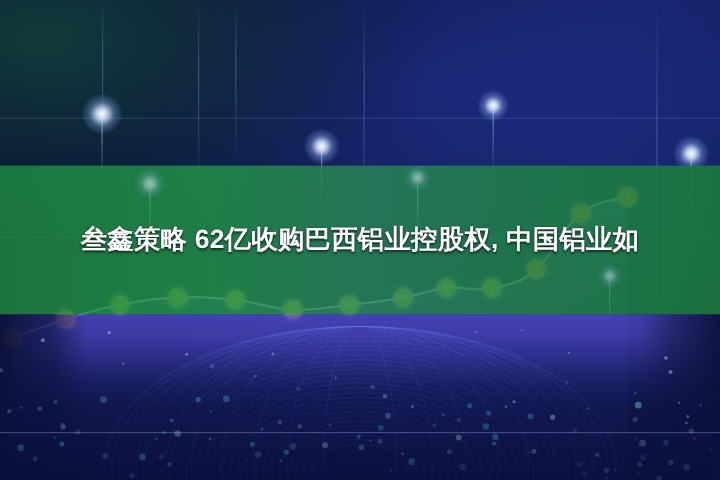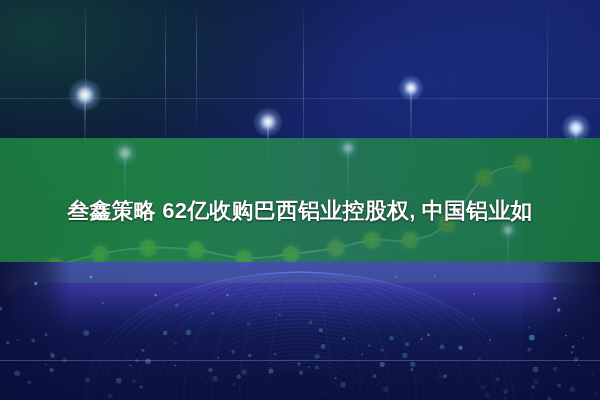--- a/index.html
+++ b/index.html
@@ -63,21 +63,21 @@
     transform: translateX(-50%);
     background: linear-gradient(to bottom, rgba(200,225,255,0.55), rgba(200,225,255,0.0));
   }
 
   
   #green-band {
     position: absolute;
     left: 0;
     right: 0;
     top: 138px;
-    height: 145px;
+    height: 124px;
     background: linear-gradient(90deg,
         rgba(29,132,62,0.88) 0%,
         rgba(33,142,70,0.86) 28%,
         rgba(39,132,84,0.84) 52%,
         rgba(31,128,70,0.86) 74%,
         rgba(26,124,58,0.88) 100%);
     display: flex;
     align-items: center;
     justify-content: center;
   }

